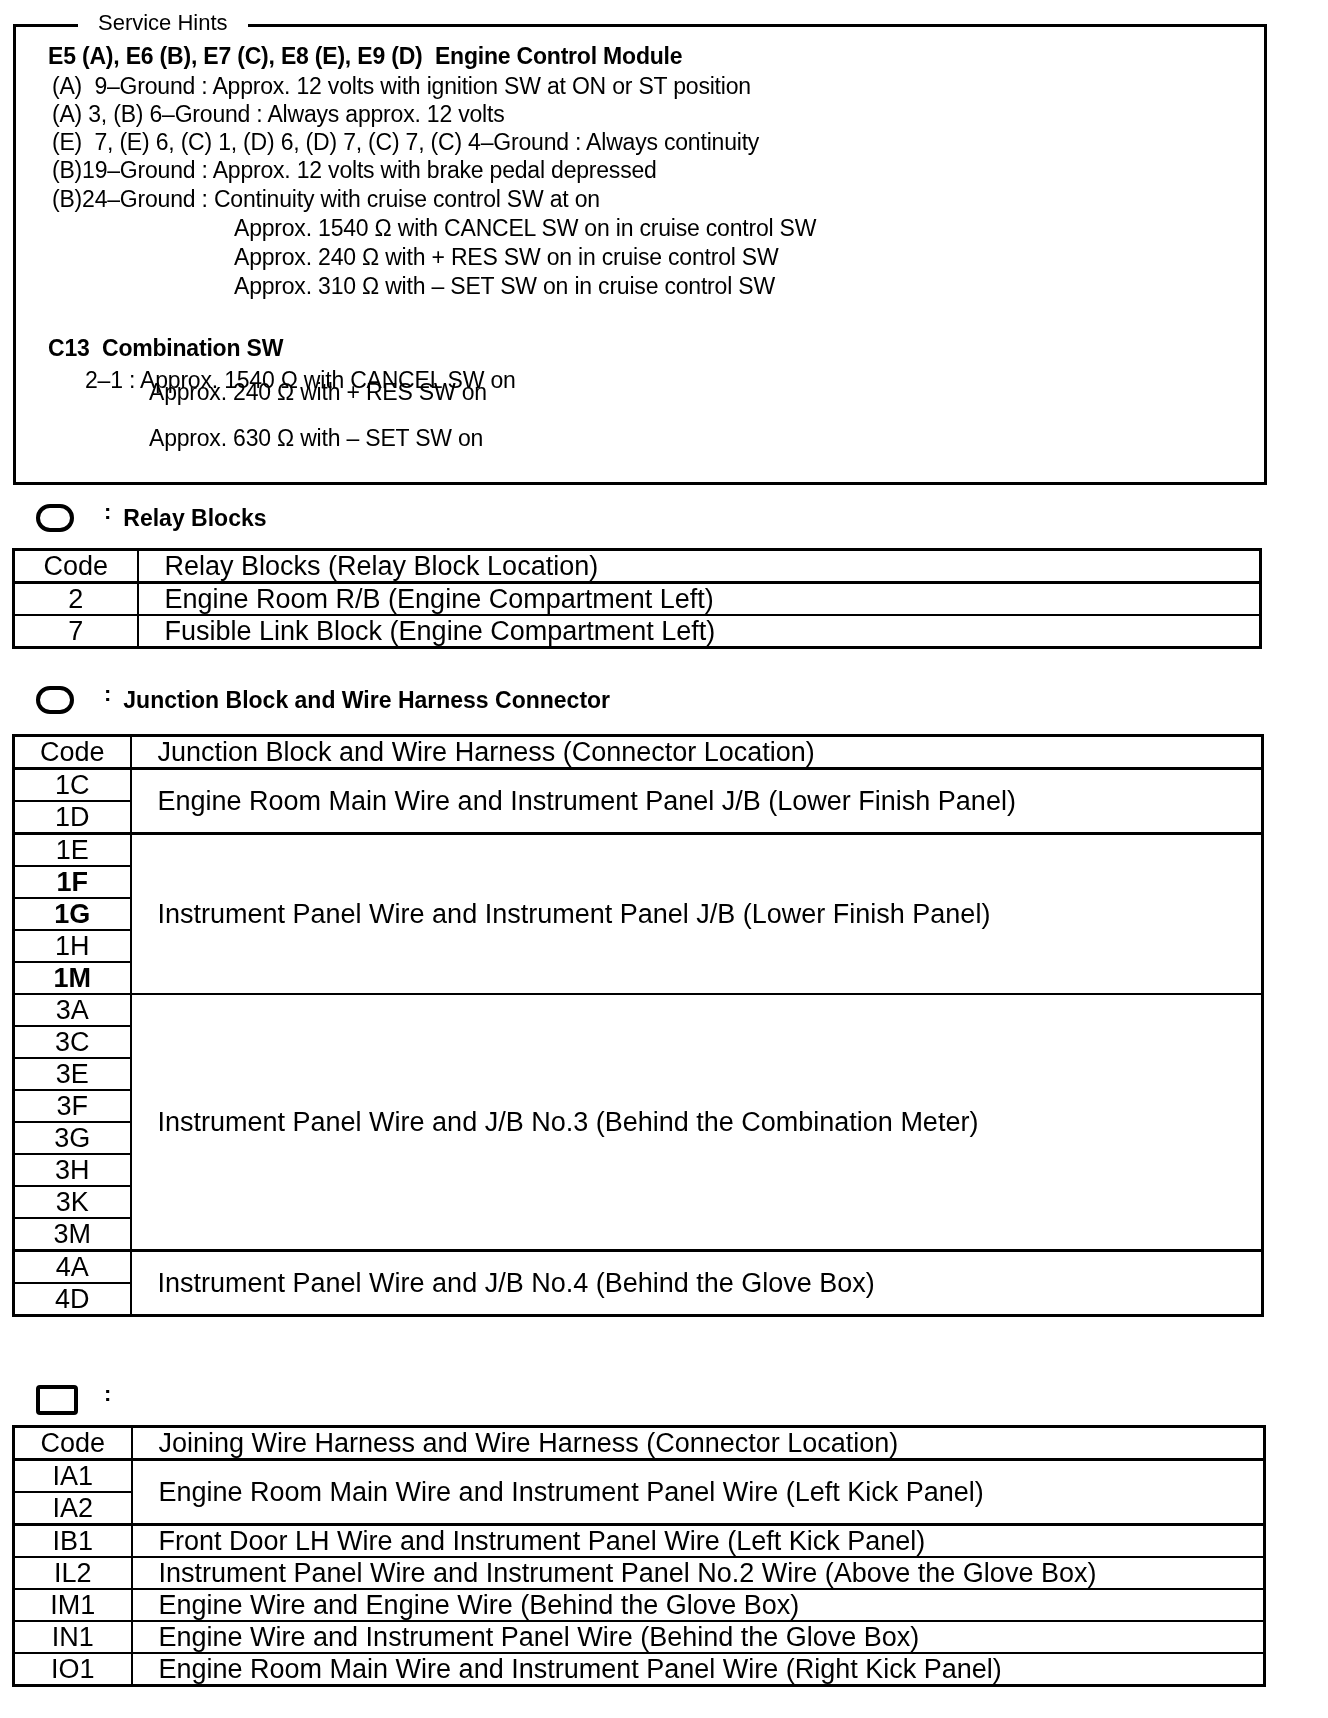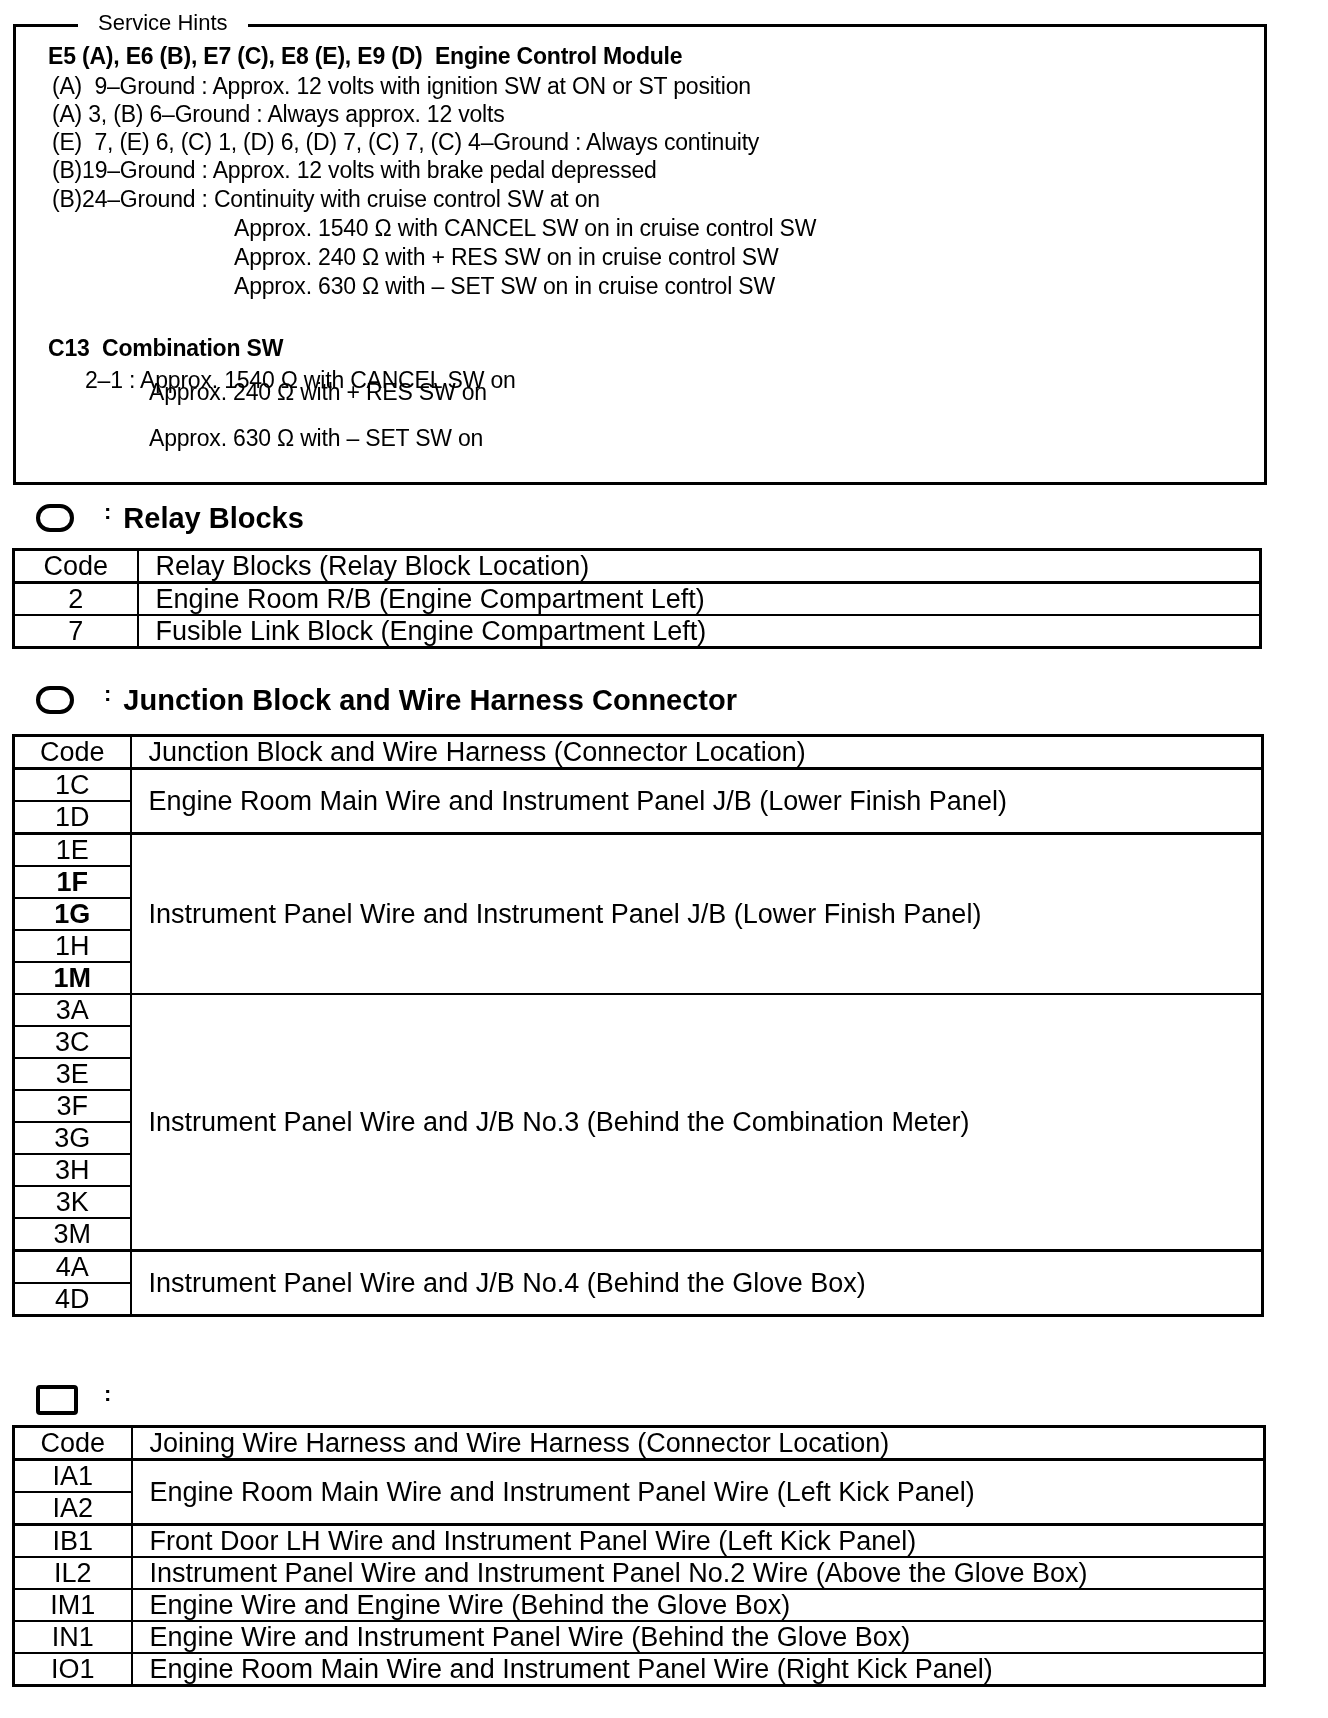--- a/index.html
+++ b/index.html
@@ -13,46 +13,46 @@
                  font-weight: normal; font-size: 22px; line-height: 30px; }
   .hints-line { position: absolute; font-size: 23px; line-height: 28px; white-space: pre; letter-spacing: -0.2px; }
   .hints-head { font-weight: bold; }
 
   
   .sec-head { position: absolute; left: 36px; height: 36px; display: flex; align-items: center; }
   .sym { width: 38px; height: 28px; border: 4px solid #000; box-sizing: border-box; }
   .sym.rounded { border-radius: 14px; }
   .sym.square { border-radius: 4px; width: 42px; height: 30px; }
   .sec-colon { font-weight: bold; font-size: 22px; margin-left: 30px; position: relative; top: -6px; }
-  .sec-title { font-weight: bold; font-size: 29px; margin-left: 12px; }
+  .sec-title { font-weight: bold; font-size: 23px; margin-left: 12px; }
 
   
   table.codes { position: absolute; border-collapse: collapse; table-layout: fixed;
                 border: 3px solid #000; font-size: 27px; }
   table.codes td { border: 2px solid #000; padding: 0; height: 30px; line-height: 28px; white-space: nowrap; }
   table.codes td.code { text-align: center; }
-  table.codes td.desc { padding-left: 17px; }
+  table.codes td.desc { padding-left: 26px; }
   table.codes tr.head td { border-bottom: 3px solid #000; }
   table.codes tr.group-end td { border-bottom: 3px solid #000; }
 </style>
 </head>
 <body>
 
 <div class="hints-box"></div>
 <div class="hints-title">Service Hints</div>
 
 <div class="hints-line hints-head" style="left:48px; top:42px;">E5 (A), E6 (B), E7 (C), E8 (E), E9 (D)  Engine Control Module</div>
 <div class="hints-line" style="left:52px; top:72px;">(A)  9–Ground : Approx. 12 volts with ignition SW at ON or ST position</div>
 <div class="hints-line" style="left:52px; top:100px;">(A) 3, (B) 6–Ground : Always approx. 12 volts</div>
 <div class="hints-line" style="left:52px; top:128px;">(E)  7, (E) 6, (C) 1, (D) 6, (D) 7, (C) 7, (C) 4–Ground : Always continuity</div>
 <div class="hints-line" style="left:52px; top:156px;">(B)19–Ground : Approx. 12 volts with brake pedal depressed</div>
 <div class="hints-line" style="left:52px; top:185px;">(B)24–Ground : Continuity with cruise control SW at on</div>
 <div class="hints-line" style="left:234px; top:214px;">Approx. 1540 Ω with CANCEL SW on in cruise control SW</div>
 <div class="hints-line" style="left:234px; top:243px;">Approx. 240 Ω with + RES SW on in cruise control SW</div>
-<div class="hints-line" style="left:234px; top:272px;">Approx. 630 Ω with – SET SW on in cruise control SW</div>
+<div class="hints-line" style="left:234px; top:272px;">Approx. 310 Ω with – SET SW on in cruise control SW</div>
 
 <div class="hints-line hints-head" style="left:48px; top:334px;">C13  Combination SW</div>
 <div class="hints-line" style="left:85px; top:366px;">2–1 : Approx. 1540 Ω with CANCEL SW on</div>
 <div class="hints-line" style="left:149px; top:378px;">Approx. 240 Ω with + RES SW on</div>
 <div class="hints-line" style="left:149px; top:424px;">Approx. 630 Ω with – SET SW on</div>
 
 <div class="sec-head" style="top:500px;">
   <div class="sym rounded"></div>
   <span class="sec-colon">:</span>
   <span class="sec-title">Relay Blocks</span>

